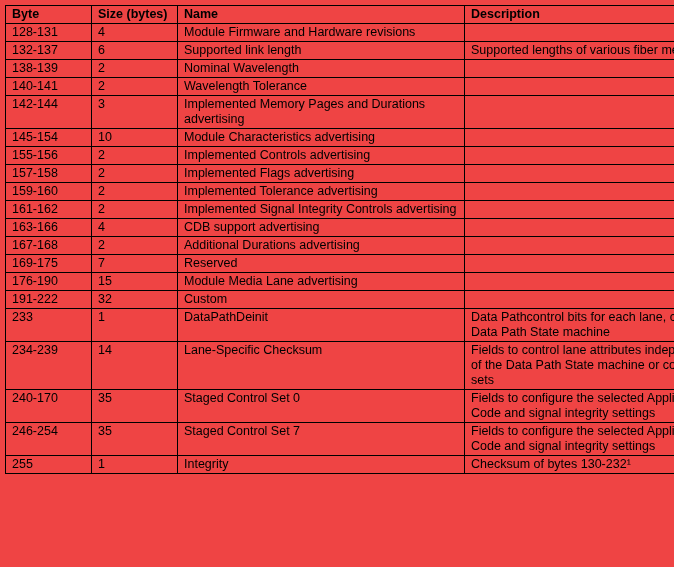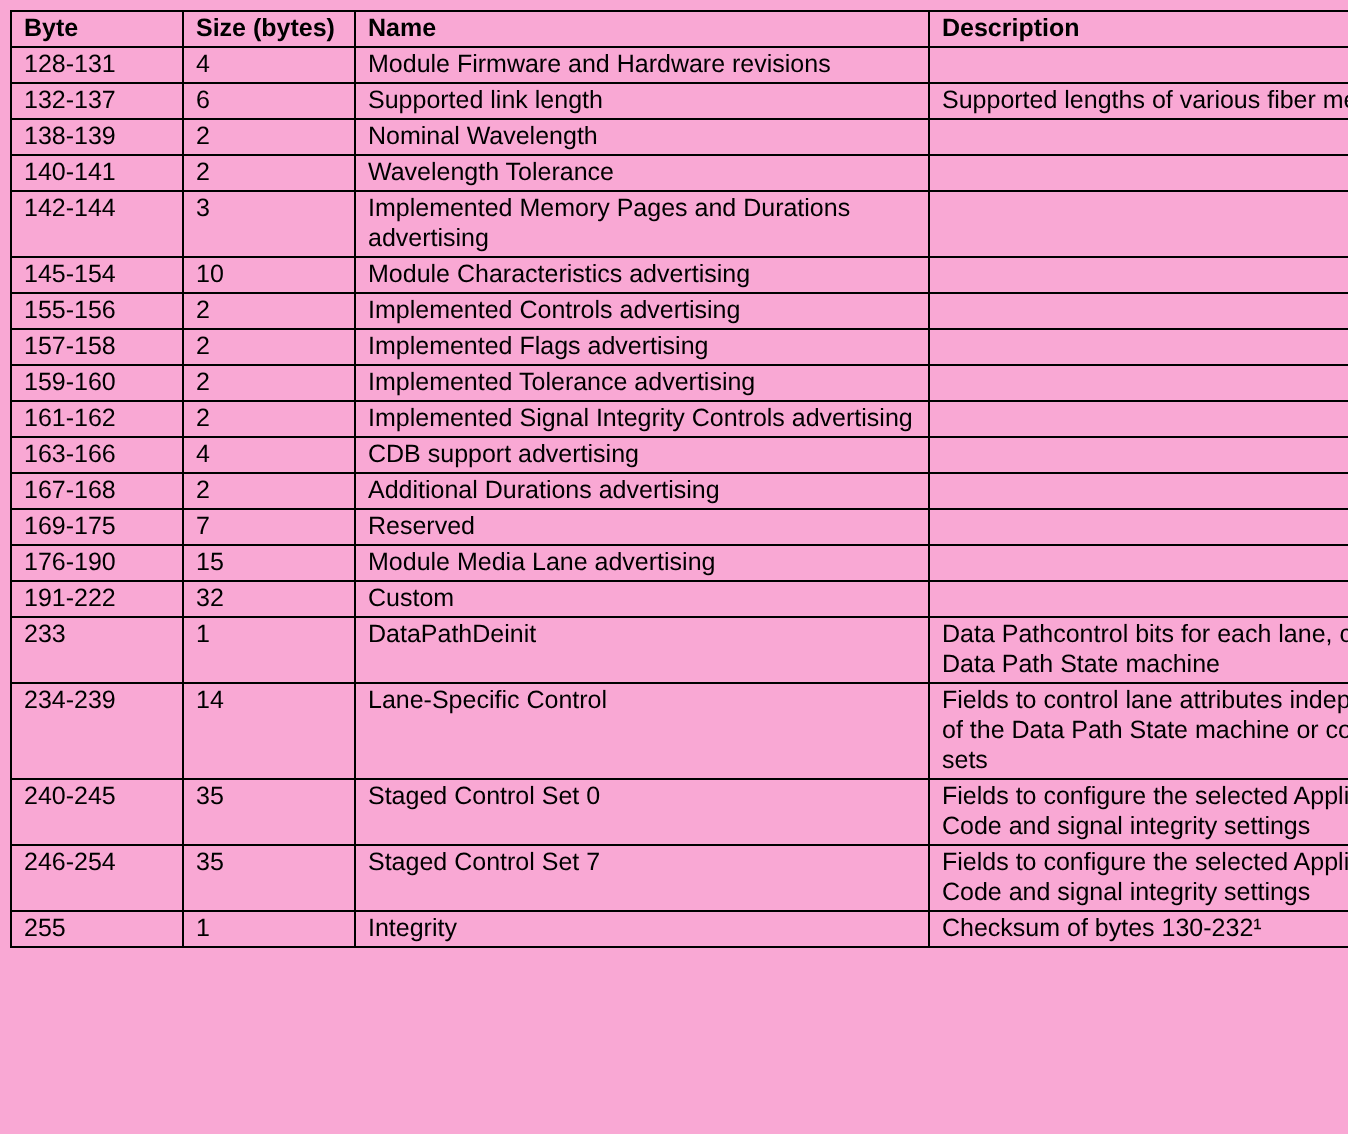--- a/index.html
+++ b/index.html
@@ -5,21 +5,21 @@
   html, body {
     margin: 0;
     padding: 0;
     background: #ffffff;
     font-family: "Liberation Sans", "DejaVu Sans", sans-serif;
     color: #000000;
   }
   .page {
     width: 674px;
     height: 567px;
-    background: #f9a8d4;
+    background: #ef4444;
     box-sizing: border-box;
     padding: 5px 5px 0 5px;
     overflow: hidden;
   }
   table.memmap {
     border-collapse: collapse;
     width: 664px;
     table-layout: fixed;
     font-size: 12.5px;
     line-height: 15px;
@@ -154,25 +154,25 @@
         </tr>
         <tr>
           <td class="c">233</td>
           <td class="c">1</td>
           <td>DataPathDeinit</td>
           <td>Data Pathcontrol bits for each lane, controls Data Path State machine</td>
         </tr>
         <tr>
           <td class="c">234-239</td>
           <td class="c">14</td>
-          <td>Lane-Specific Control</td>
+          <td>Lane-Specific Checksum</td>
           <td>Fields to control lane attributes independent of the Data Path State machine or control sets</td>
         </tr>
         <tr>
-          <td class="c">240-245</td>
+          <td class="c">240-170</td>
           <td class="c">35</td>
           <td>Staged Control Set 0</td>
           <td>Fields to configure the selected Application Code and signal integrity settings</td>
         </tr>
         <tr>
           <td class="c">246-254</td>
           <td class="c">35</td>
           <td>Staged Control Set 7</td>
           <td>Fields to configure the selected Application Code and signal integrity settings</td>
         </tr>

